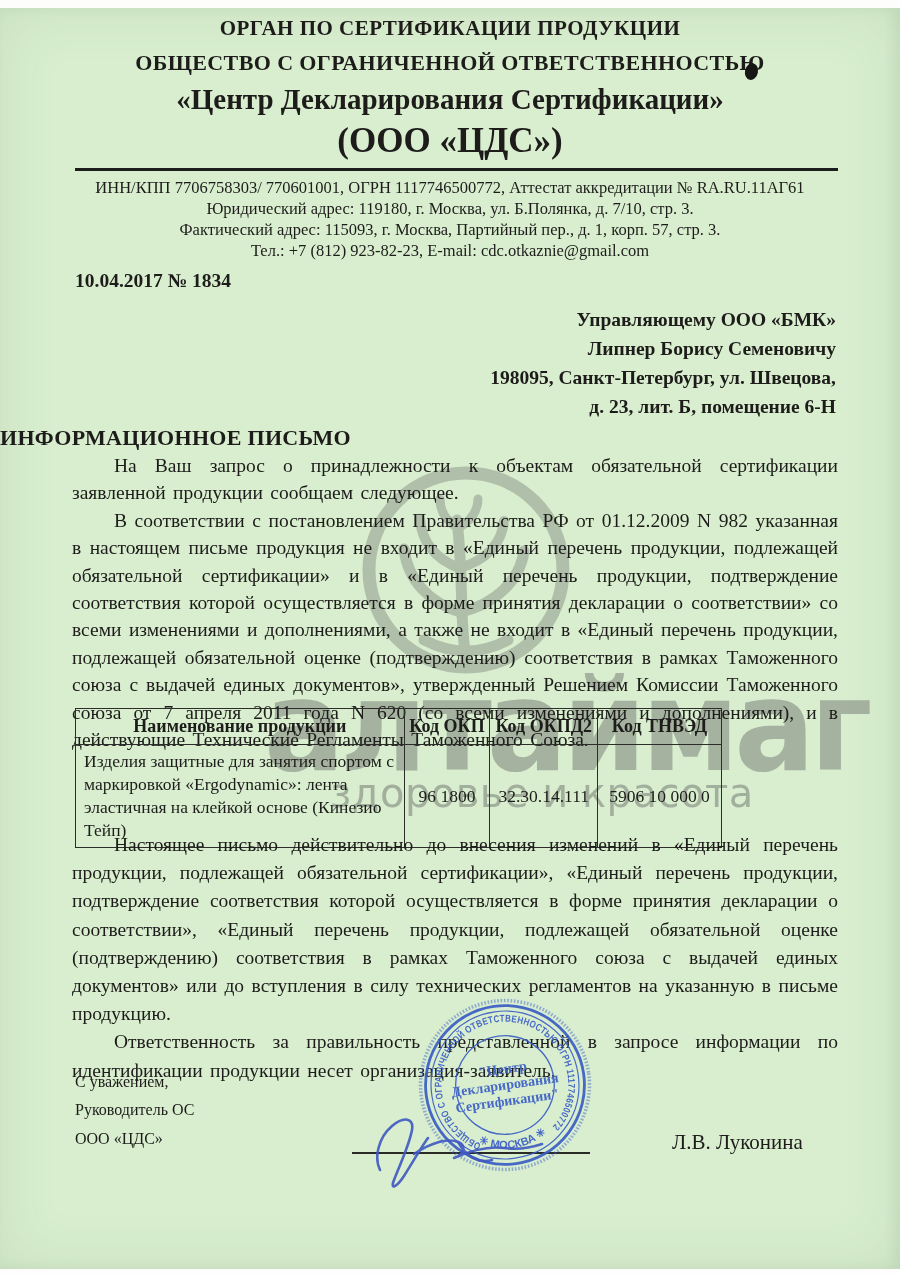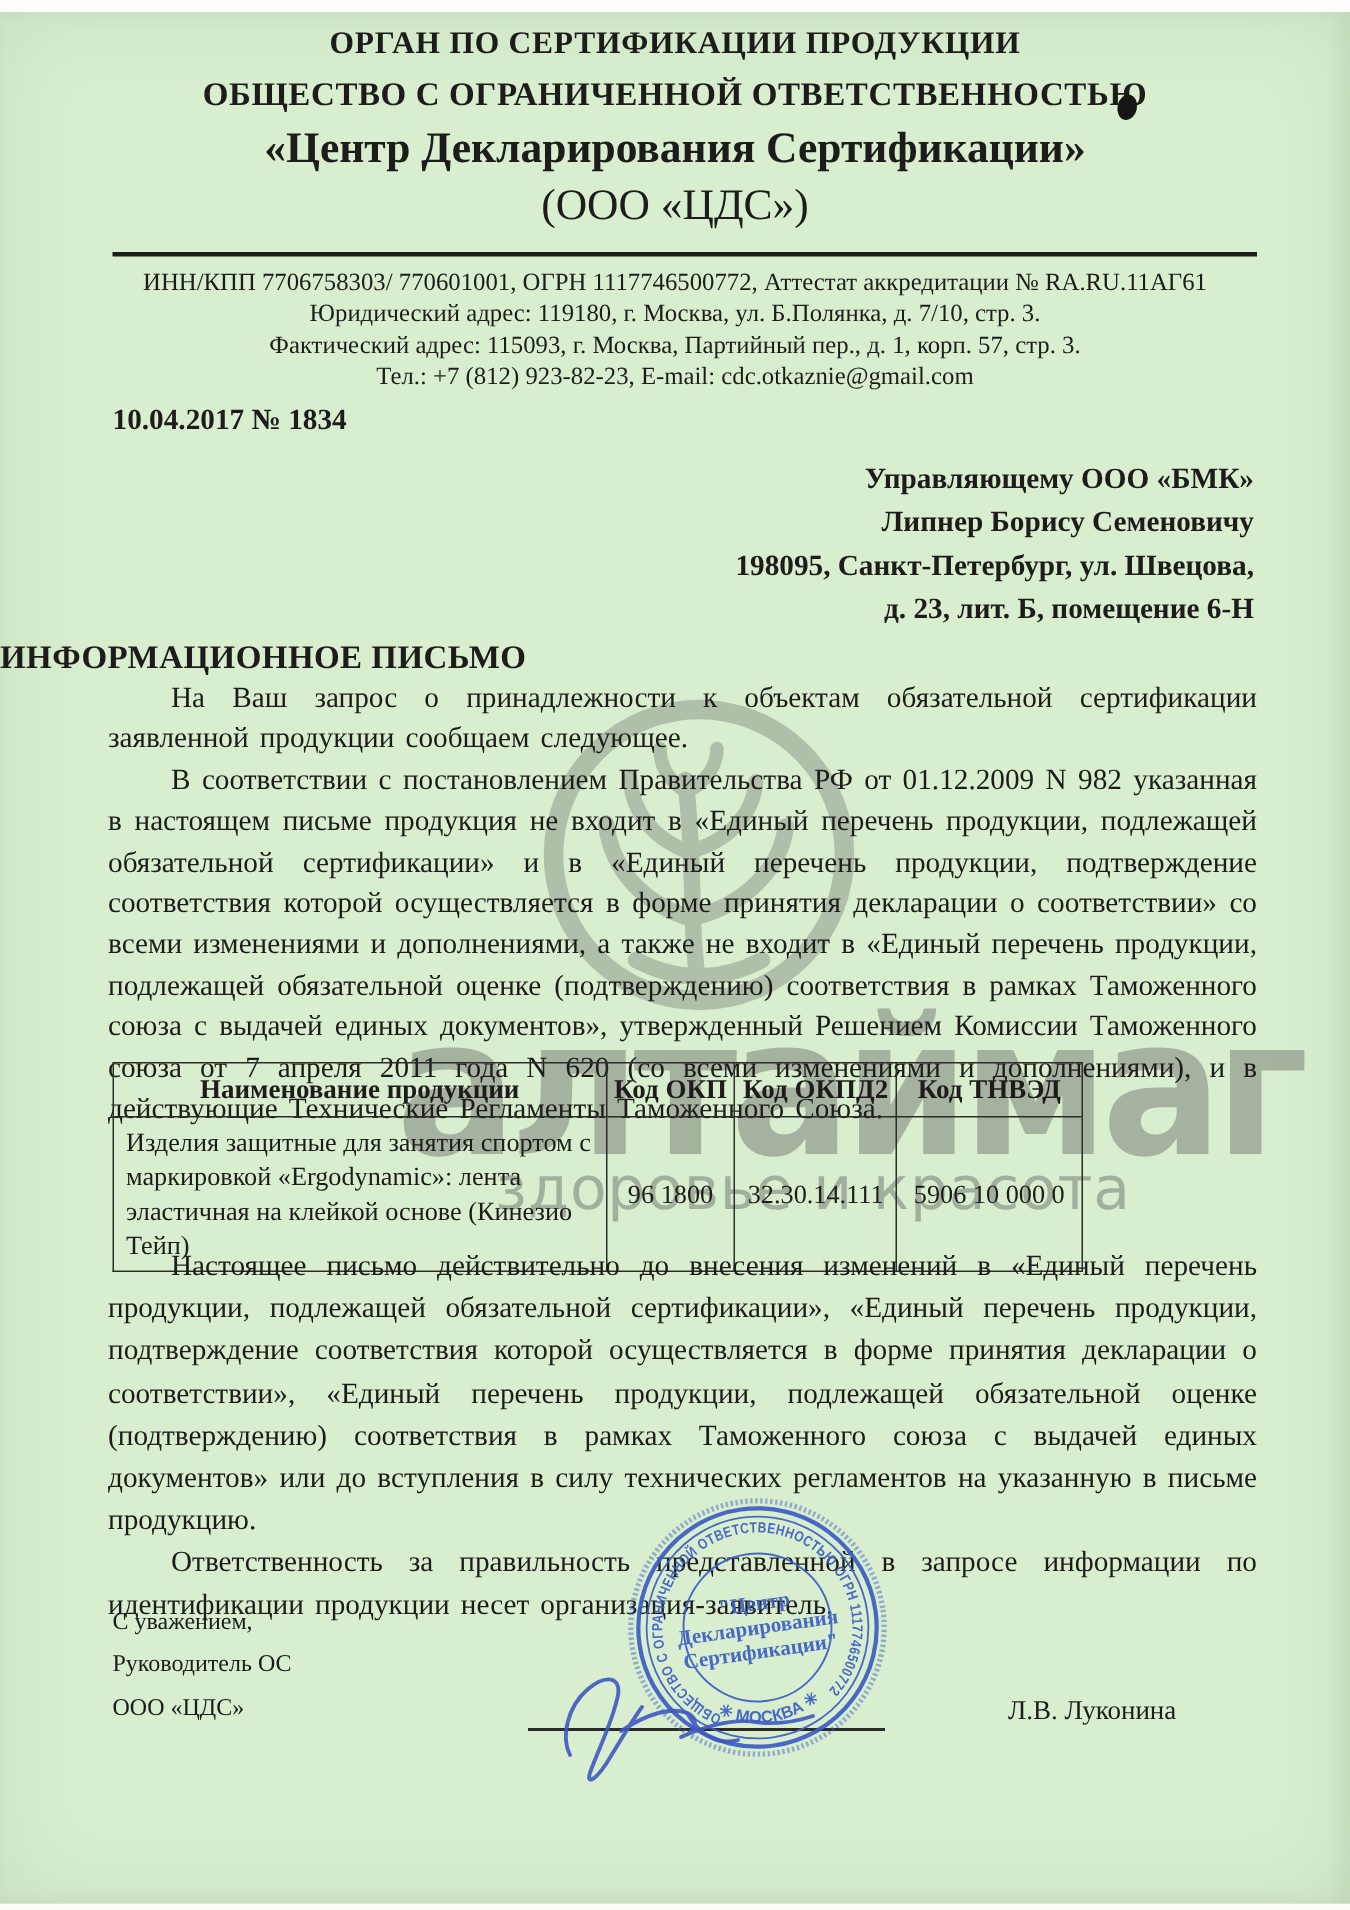--- a/index.html
+++ b/index.html
@@ -5,21 +5,21 @@
   html,body{margin:0;padding:0;background:#ffffff;}
   .scan{position:relative;width:900px;height:1273px;background:#fdfdfb;overflow:hidden;
         font-family:"Liberation Serif","DejaVu Serif",serif;color:#1d1c1a;}
   .paper{position:absolute;left:0;right:0;top:8px;bottom:4px;background:#d8eecf;
          box-shadow:inset 0 0 60px rgba(70,95,60,0.10), inset -6px 0 12px rgba(70,95,60,0.08);}
   
   .header-block{position:absolute;top:16px;left:0;width:100%;text-align:center;z-index:2;}
   .h-line1{font-size:21px;font-weight:bold;letter-spacing:0.5px;margin-bottom:9px;}
   .h-line2{font-size:22px;font-weight:bold;letter-spacing:0.4px;margin-bottom:7px;}
   .h-line3{font-size:29px;font-weight:bold;margin-bottom:5px;}
-  .h-line4{font-size:29px;font-weight:normal;}
+  .h-line4{font-size:35px;font-weight:bold;}
   .rule{position:absolute;top:168px;left:75px;width:763px;height:3px;background:#1d1d1b;z-index:2;}
   .contacts{position:absolute;top:177px;left:0;width:100%;text-align:center;font-size:16.5px;line-height:21px;z-index:2;}
   
   .ref-date{position:absolute;top:270px;left:75px;font-size:19.5px;font-weight:bold;z-index:2;text-align:right;}
   .recipient{position:absolute;top:305px;right:64px;text-align:right;font-size:19.5px;font-weight:bold;line-height:29px;z-index:2;}
   
   .letter-title{position:absolute;top:425px;left:0;width:100%;text-align:left;
                 font-size:22px;font-weight:bold;letter-spacing:0.3px;z-index:2;}
   .paras-1{position:absolute;top:452px;left:72px;width:766px;z-index:2;}
   .paras-2{position:absolute;top:831px;left:72px;width:766px;z-index:2;}
@@ -29,21 +29,21 @@
   
   .prod-table{position:absolute;top:708px;left:75px;width:647px;border-collapse:collapse;z-index:2;}
   .prod-table th,.prod-table td{border:1.6px solid #2c2c28;background:transparent;}
   .prod-table th{font-size:18px;font-weight:bold;text-align:center;padding:7px 4px;}
   .prod-table td{font-size:17.5px;padding:5px 8px;}
   .cell-name{text-align:left;line-height:23px;}
   .cell-code{text-align:center;font-size:18px;}
   
   .closing{position:absolute;top:1068px;left:75px;font-size:16px;line-height:28.3px;z-index:2;}
   .sig-line{position:absolute;top:1152px;left:352px;width:238px;height:2px;background:#2a2a26;z-index:2;}
-  .signer-name{position:absolute;top:1130px;left:672px;font-size:18px;z-index:2;}
+  .signer-name{position:absolute;top:1130px;left:672px;font-size:21px;z-index:2;}
   
   .stamp-wrap{position:absolute;left:417px;top:997px;width:176px;height:176px;z-index:3;
               transform:rotate(-8deg);opacity:0.92;}
   .sig-wrap{position:absolute;left:362px;top:1098px;width:240px;height:100px;z-index:4;opacity:0.9;}
   
   .wm-logo{position:absolute;left:358px;top:462px;width:216px;height:216px;z-index:1;opacity:0.38;}
   .wm-word{position:absolute;left:262px;top:652px;width:620px;text-align:center;z-index:1;
            font-family:"DejaVu Sans","Liberation Sans",sans-serif;font-weight:bold;
            font-size:122px;letter-spacing:-5px;color:rgba(118,123,116,0.52);
            transform:scale(0.98,1.04);transform-origin:left top;white-space:nowrap;}

